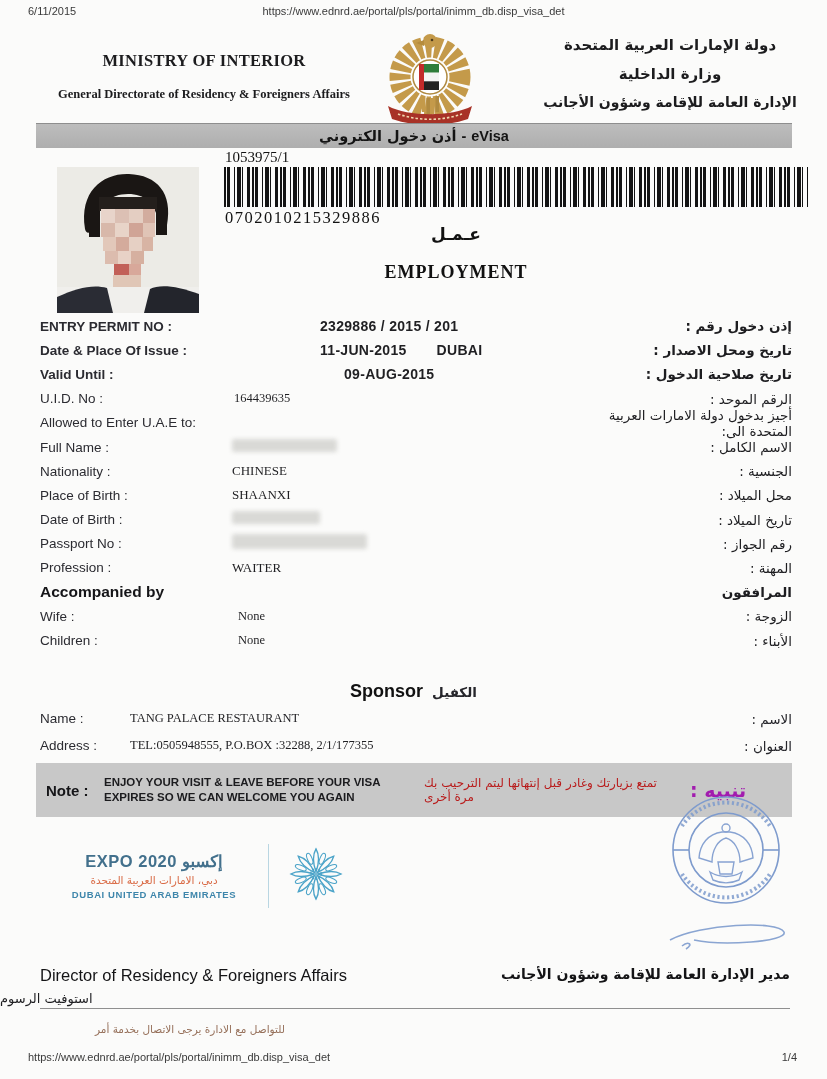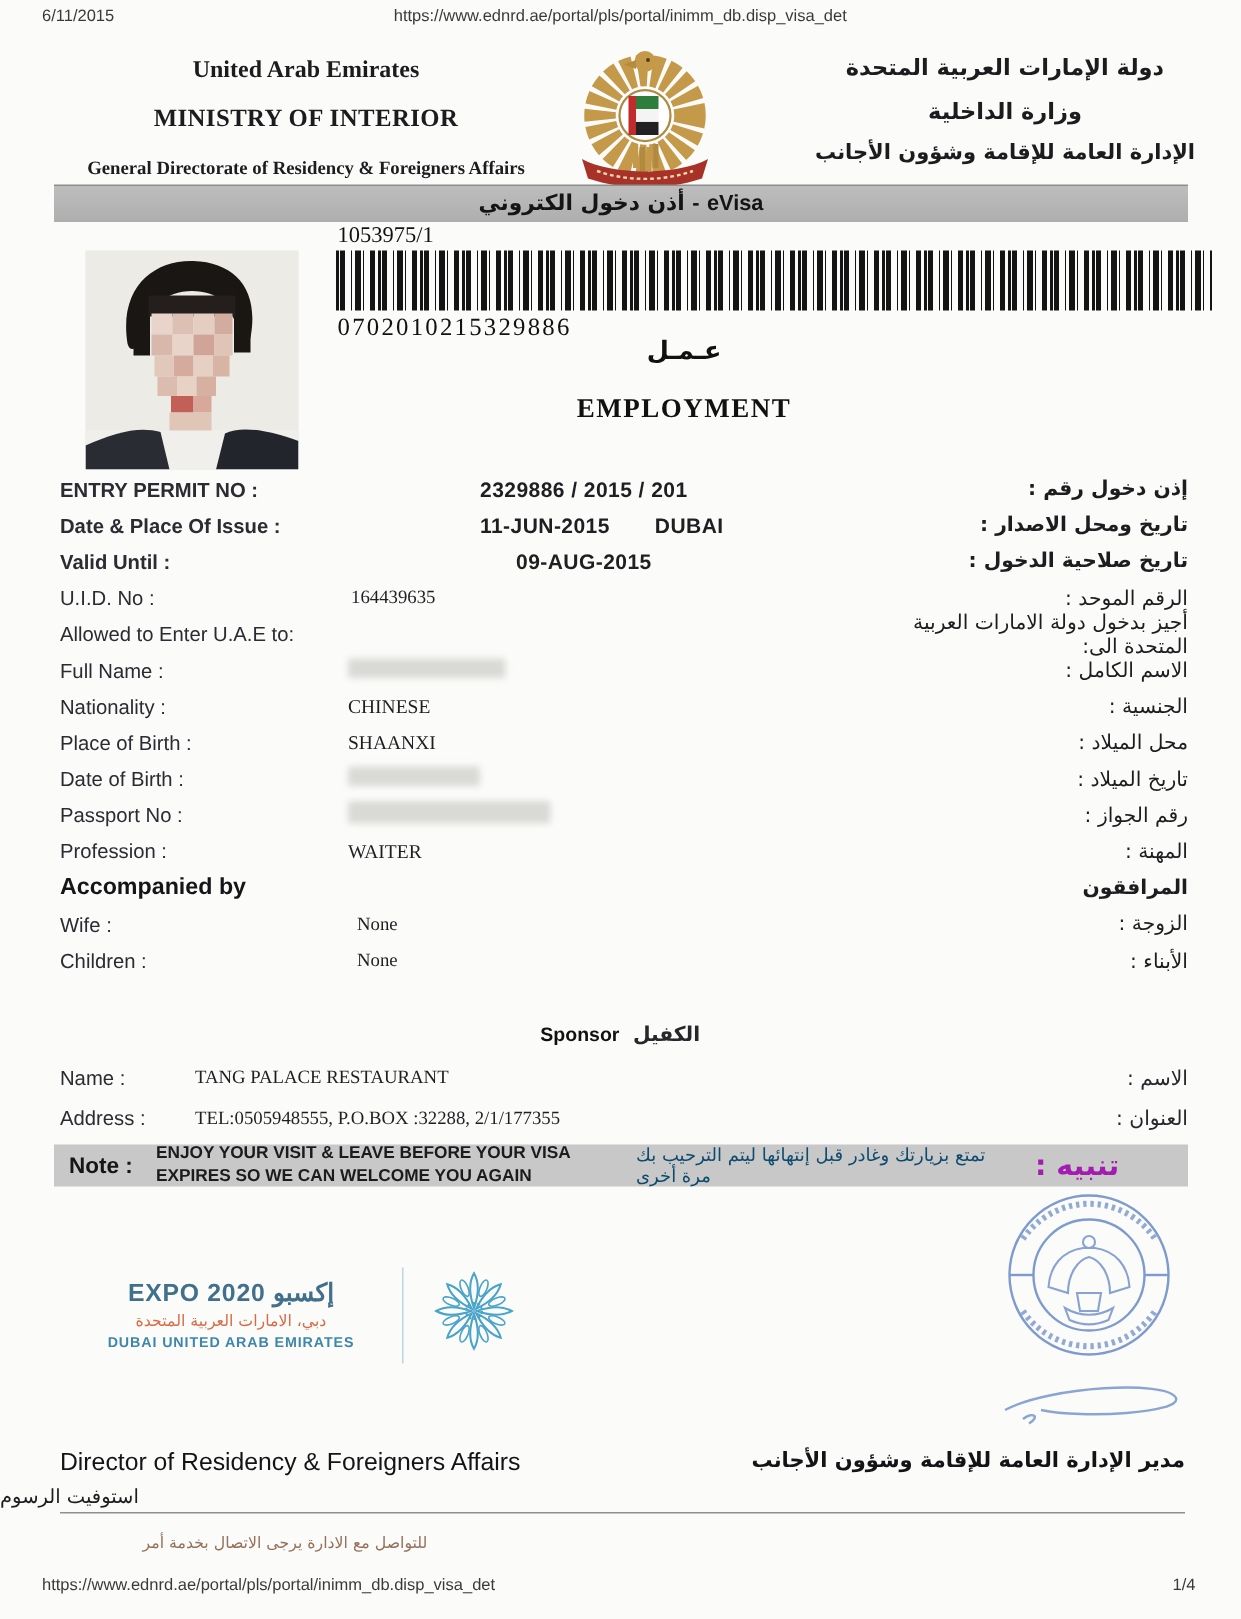--- a/index.html
+++ b/index.html
@@ -64,34 +64,34 @@
   .frow:nth-child(3) .f-val { padding-left:112px; }
   .frow:nth-child(4) .f-val { font-size:12.5px; padding-left:2px; }
   .frow:nth-child(12) .f-en { font-weight:bold; font-size:15.5px; color:#151518; }
   .frow:nth-child(12) .f-ar { font-weight:bold; }
   .frow:nth-child(13) .f-val, .frow:nth-child(14) .f-val { font-size:12.5px; padding-left:6px; }
   .val2 { margin-left:30px; }
   .redact { display:inline-block; height:13px; background:#d9d9d6; border-radius:2px; filter:blur(2px); }
 
   
   .sponsor-h { position:absolute; top:681px; left:0; width:100%; text-align:center; }
-  .sponsor-h .t-en { font-weight:bold; font-size:13px; color:#111; }
+  .sponsor-h .t-en { font-weight:bold; font-size:18px; color:#111; }
   .sponsor-h .t-ar { font-size:13.5px; margin-left:9px; font-weight:bold; }
   .sponsor-rows { position:absolute; top:705px; left:40px; width:752px; }
   .srow { display:flex; align-items:center; height:27px; }
   .s-en { width:90px; font-size:13.5px; color:#2b2b31; }
   .s-val { width:440px; font-family:"Liberation Serif", serif; font-size:12.5px; color:#1f1f22; }
   .s-ar { flex:1; text-align:right; direction:rtl; font-size:13.5px; }
 
   
-  .note { position:absolute; top:763px; left:36px; width:756px; height:28px; background:#c8c8c8;
+  .note { position:absolute; top:763px; left:36px; width:756px; height:54px; background:#c8c8c8;
           display:flex; align-items:center; }
   .note-label { font-weight:bold; font-size:15px; margin-left:10px; width:58px; color:#151518; }
   .note-en { font-weight:bold; font-size:11.5px; line-height:1.3; width:292px; color:#1b1b1e; }
-  .note-ar-text { direction:rtl; font-size:12px; margin-left:28px; width:238px; text-align:left; color:#0c4a6e; }
+  .note-ar-text { direction:rtl; font-size:12px; margin-left:28px; width:238px; text-align:left; color:#b91c1c; }
   .note-ar-label { font-weight:bold; font-size:19px; margin-left:28px; direction:rtl; color:#a21caf; }
 
   
   .expo { position:absolute; left:56px; top:843px; display:flex; align-items:center; }
   .expo-text { width:196px; text-align:center; }
   .expo-l1 { font-weight:bold; font-size:16.5px; color:#42708c; letter-spacing:.5px; }
   .expo-l2 { font-size:10.5px; color:#d96a45; margin-top:3px; direction:ltr; }
   .expo-l3 { font-weight:bold; font-size:9.5px; color:#3e86ab; letter-spacing:.6px; margin-top:3px; }
   .expo-div { width:1px; height:64px; background:#b9d6e2; margin:0 16px; }
 
@@ -110,21 +110,20 @@
 </style>
 </head>
 <body>
 
 <div class="top-meta">
   <span class="top-date">6/11/2015</span>
   <span class="top-url">https://www.ednrd.ae/portal/pls/portal/inimm_db.disp_visa_det</span>
 </div>
 
 <div class="lh-en">
-  <div class="l1">United Arab Emirates</div>
   <div class="l2">MINISTRY OF INTERIOR</div>
   <div class="l3">General Directorate of Residency &amp; Foreigners Affairs</div>
 </div>
 
 <div class="lh-emblem">
   <svg width="116" height="96" viewBox="0 0 116 96">
     <circle cx="58" cy="47" r="30" fill="none" stroke="#c49a4a" stroke-width="21" stroke-dasharray="6.5 2.6"></circle>
     <circle cx="58" cy="47" r="19" fill="#ffffff"></circle>
     <circle cx="58" cy="11" r="7" fill="#c49a4a"></circle>
     <path d="M52,10 l-8,3 8,3 z" fill="#b58c3e"></path>

